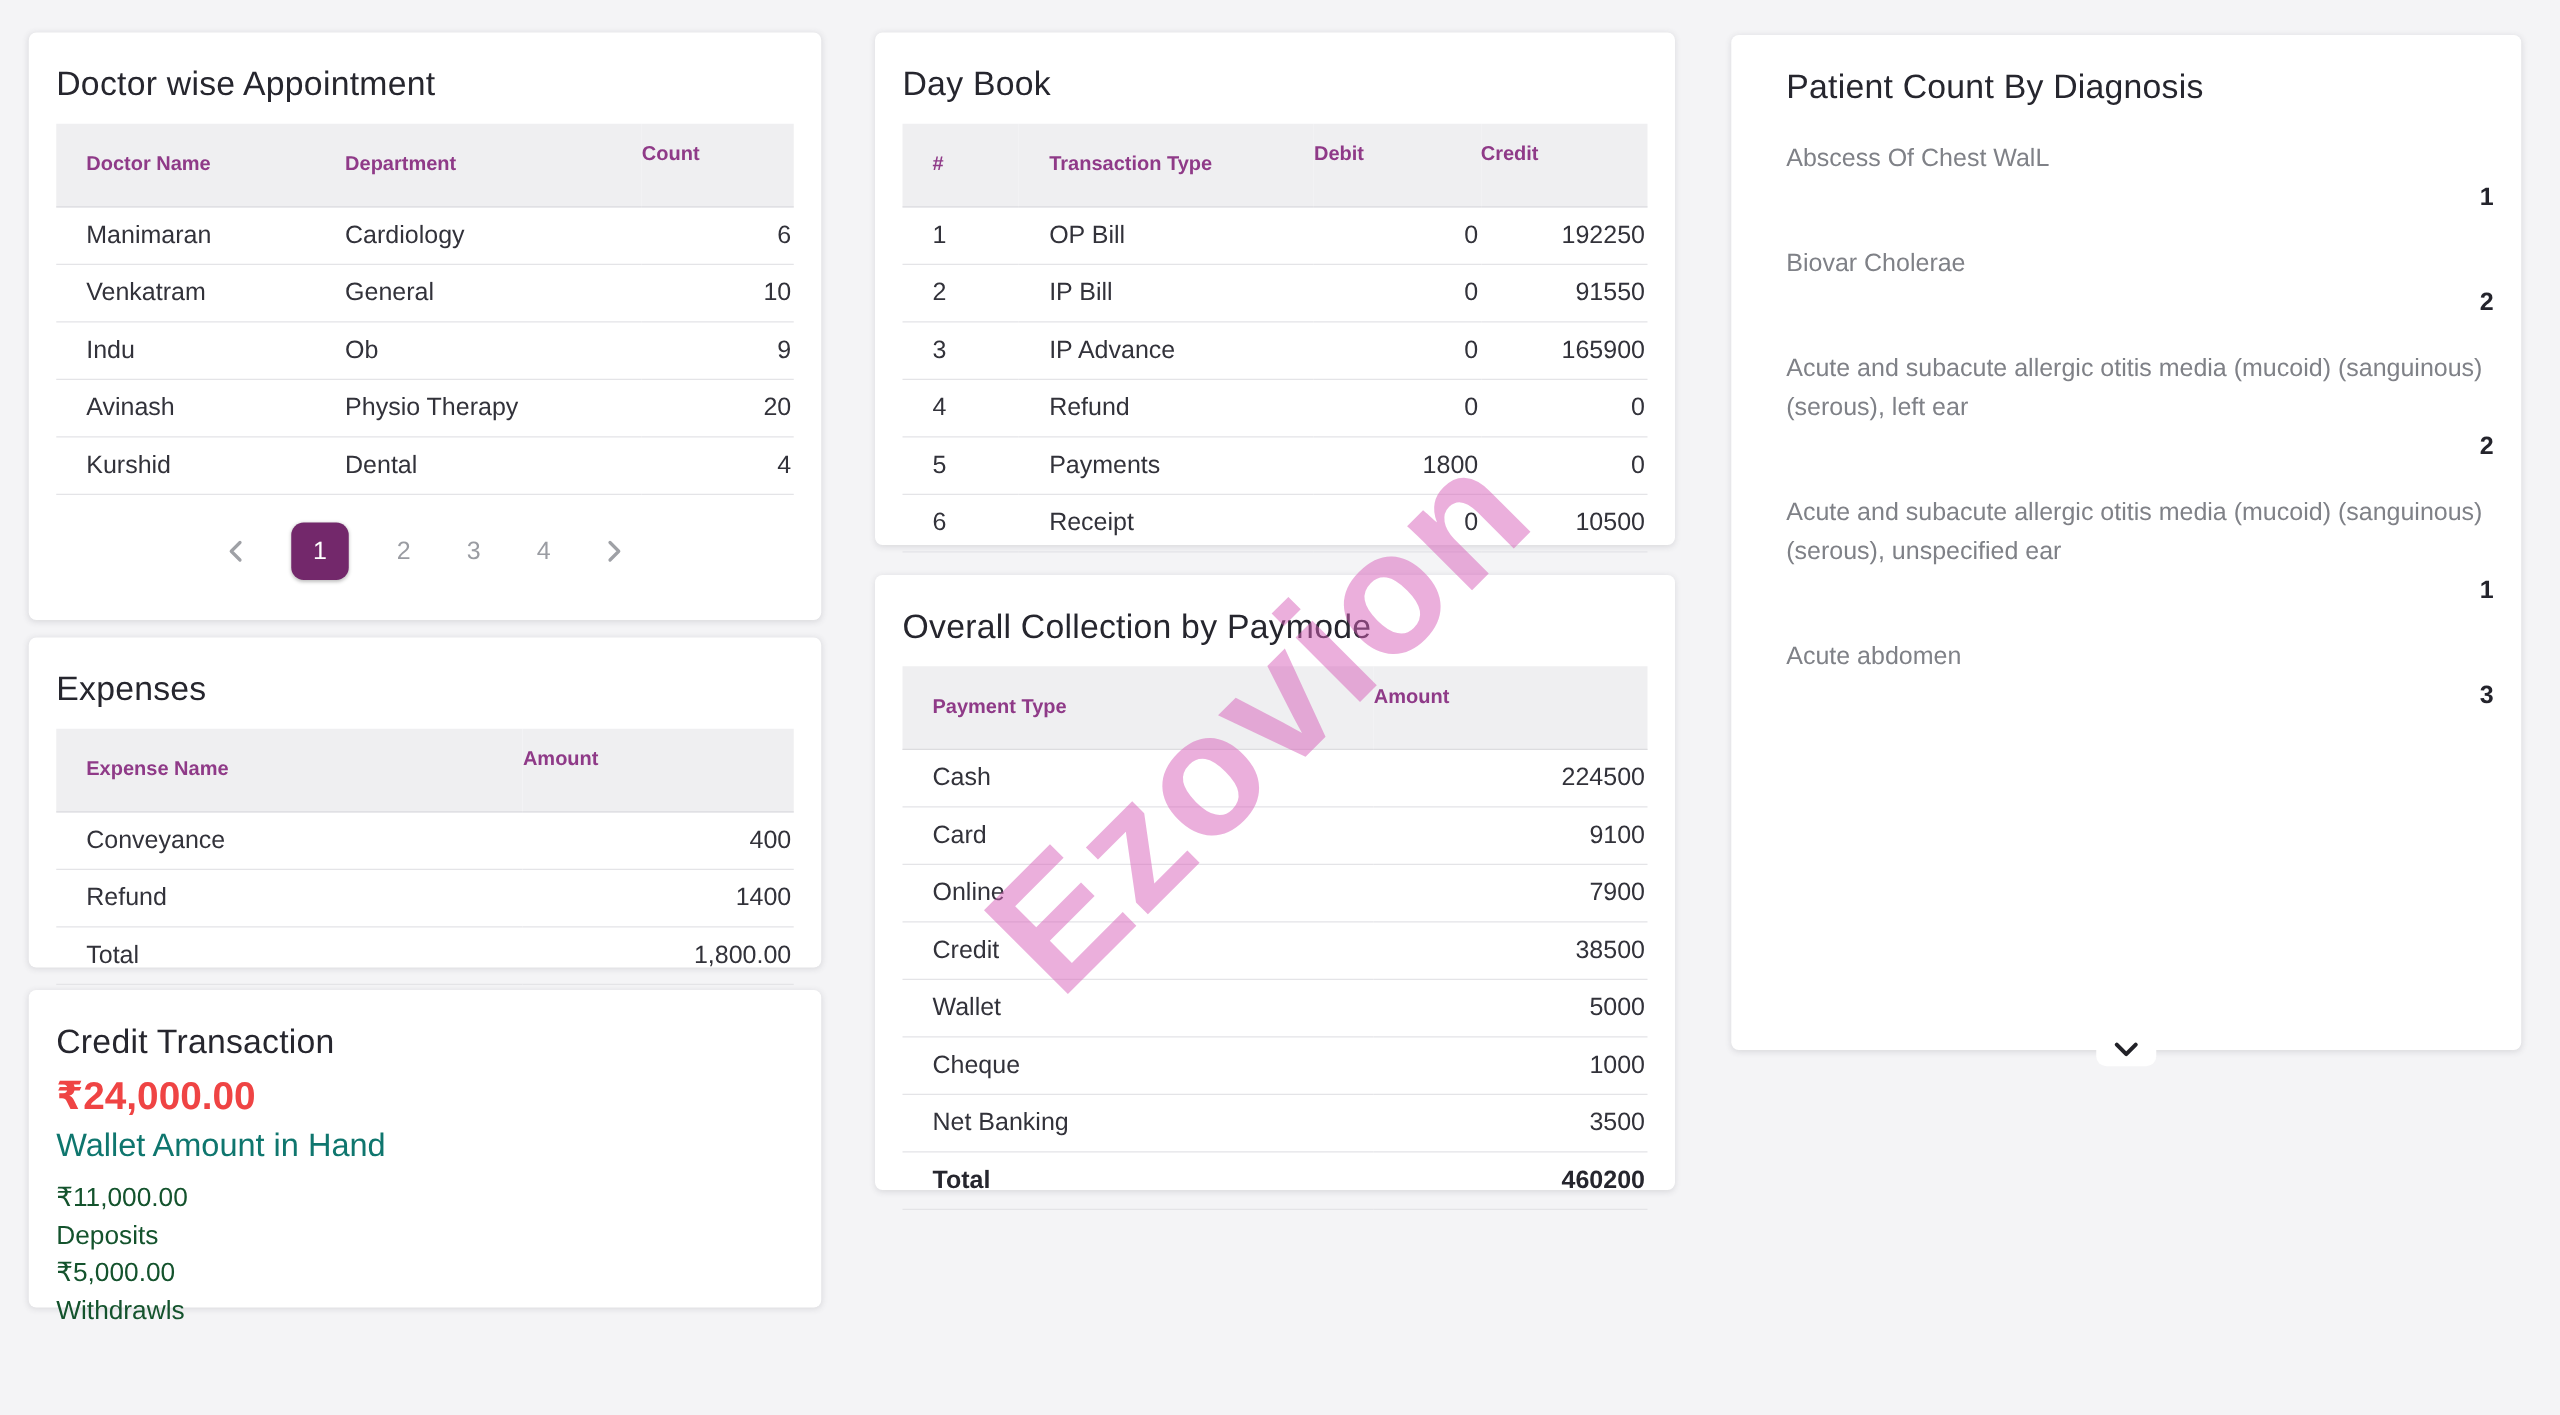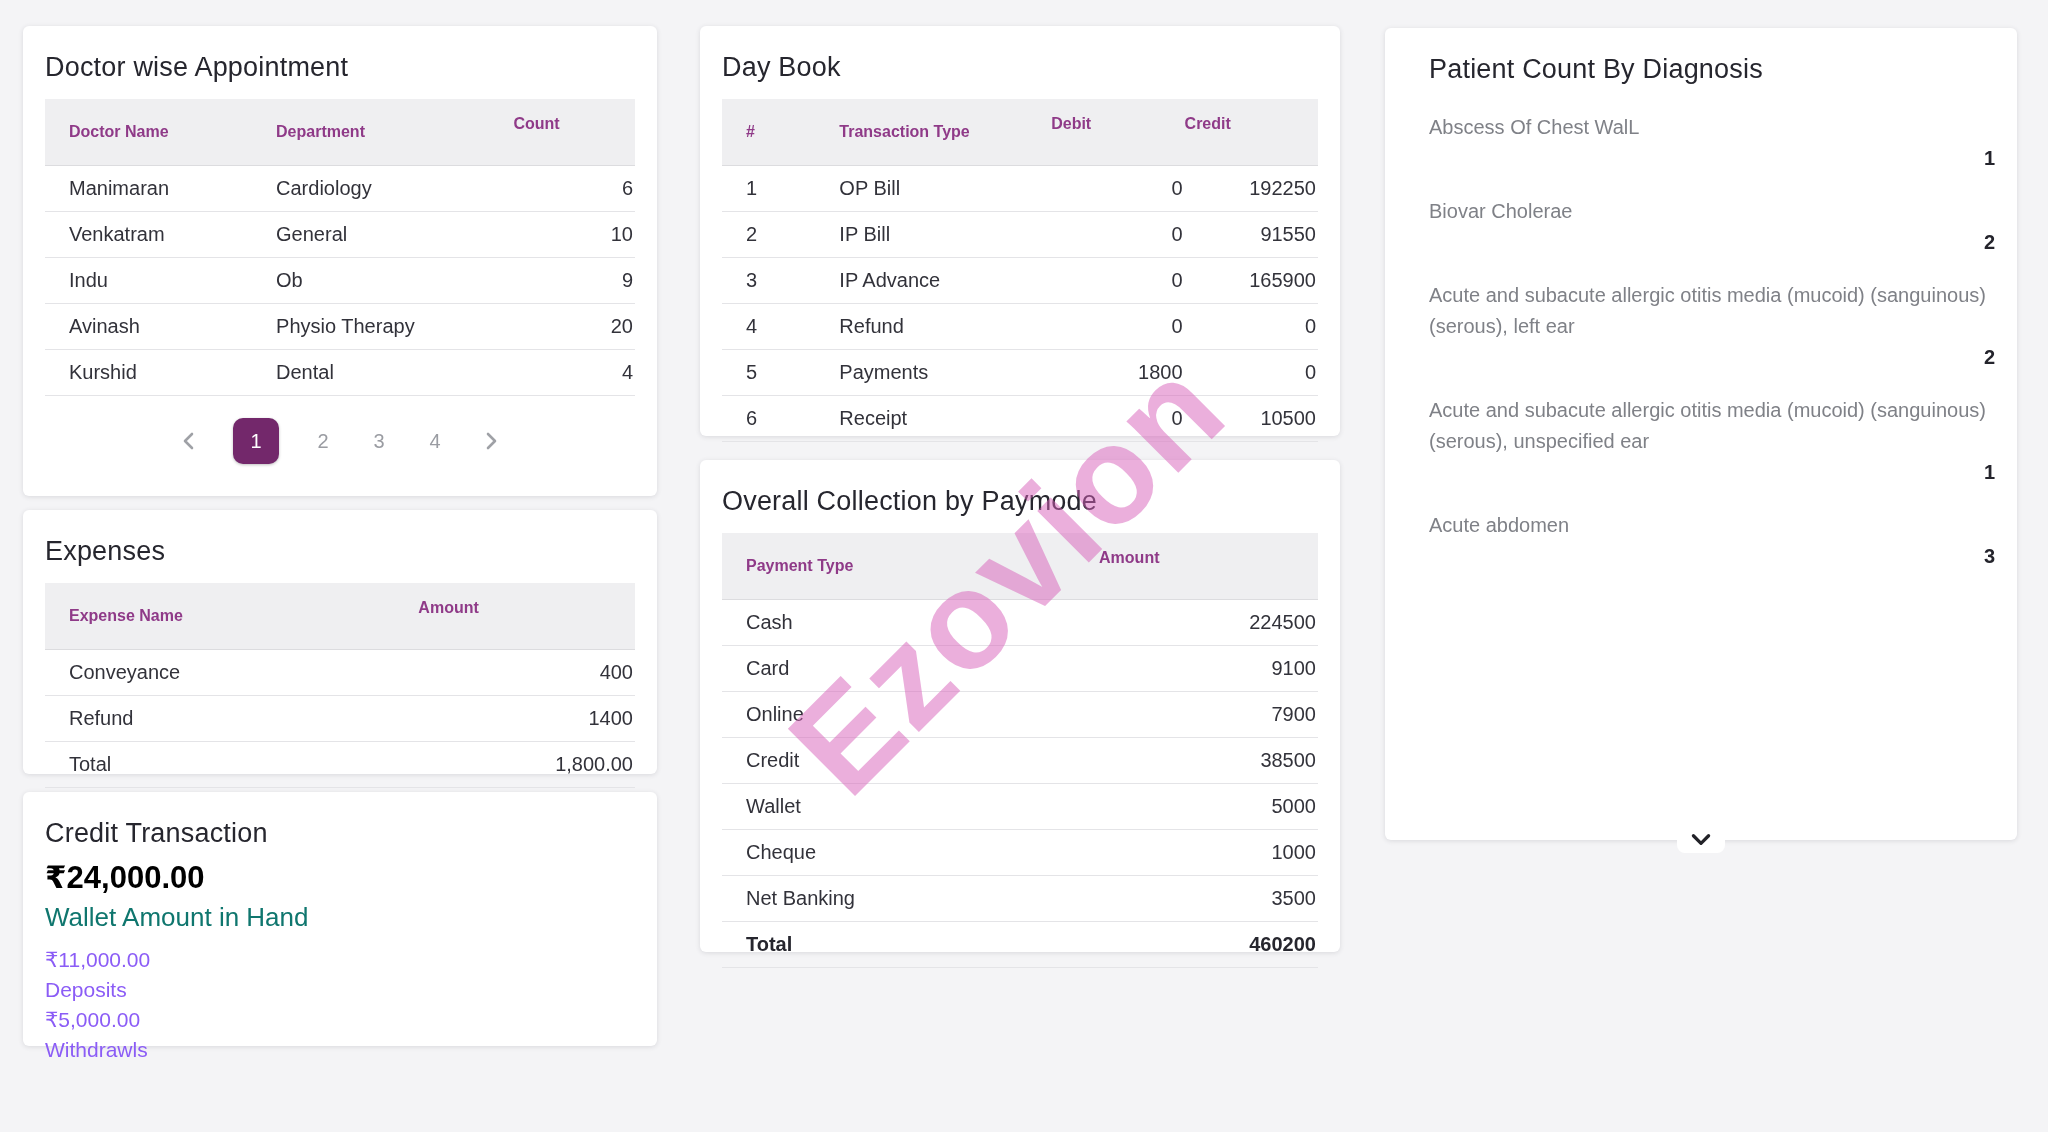--- a/index.html
+++ b/index.html
@@ -88,23 +88,23 @@
   .diag-name{color:#7f8187;max-width:100%;}
   .diag-count{margin-left:auto;color:#24242c;font-weight:700;}
   .scroll-down{
     position:absolute;left:50%;bottom:-13px;transform:translateX(-50%);
     background:#ffffff;border-radius:8px;padding:1px 10px;
     cursor:pointer;display:flex;align-items:center;justify-content:center;
   }
   .scroll-down svg{width:28px;height:26px;stroke:#222228;}
 
   
-  .wallet-balance{font-size:31px;font-weight:700;color:#000000;margin:10px 0 6px 0;}
+  .wallet-balance{font-size:31px;font-weight:700;color:#ef4444;margin:10px 0 6px 0;}
   .wallet-muted{font-size:26px;color:#0f766e;margin:0 0 12px 0;}
-  .wallet-line{font-size:21px;color:#8b5cf6;line-height:30px;}
+  .wallet-line{font-size:21px;color:#14532d;line-height:30px;}
 
   .watermark{
     position:absolute;left:1007px;top:577px;
     transform:translate(-50%,-50%) rotate(-45deg);
     font-size:138px;font-weight:600;letter-spacing:2px;
     color:rgba(215,95,185,0.5);
     z-index:9;pointer-events:none;white-space:nowrap;
   }
 </style>
 </head>

